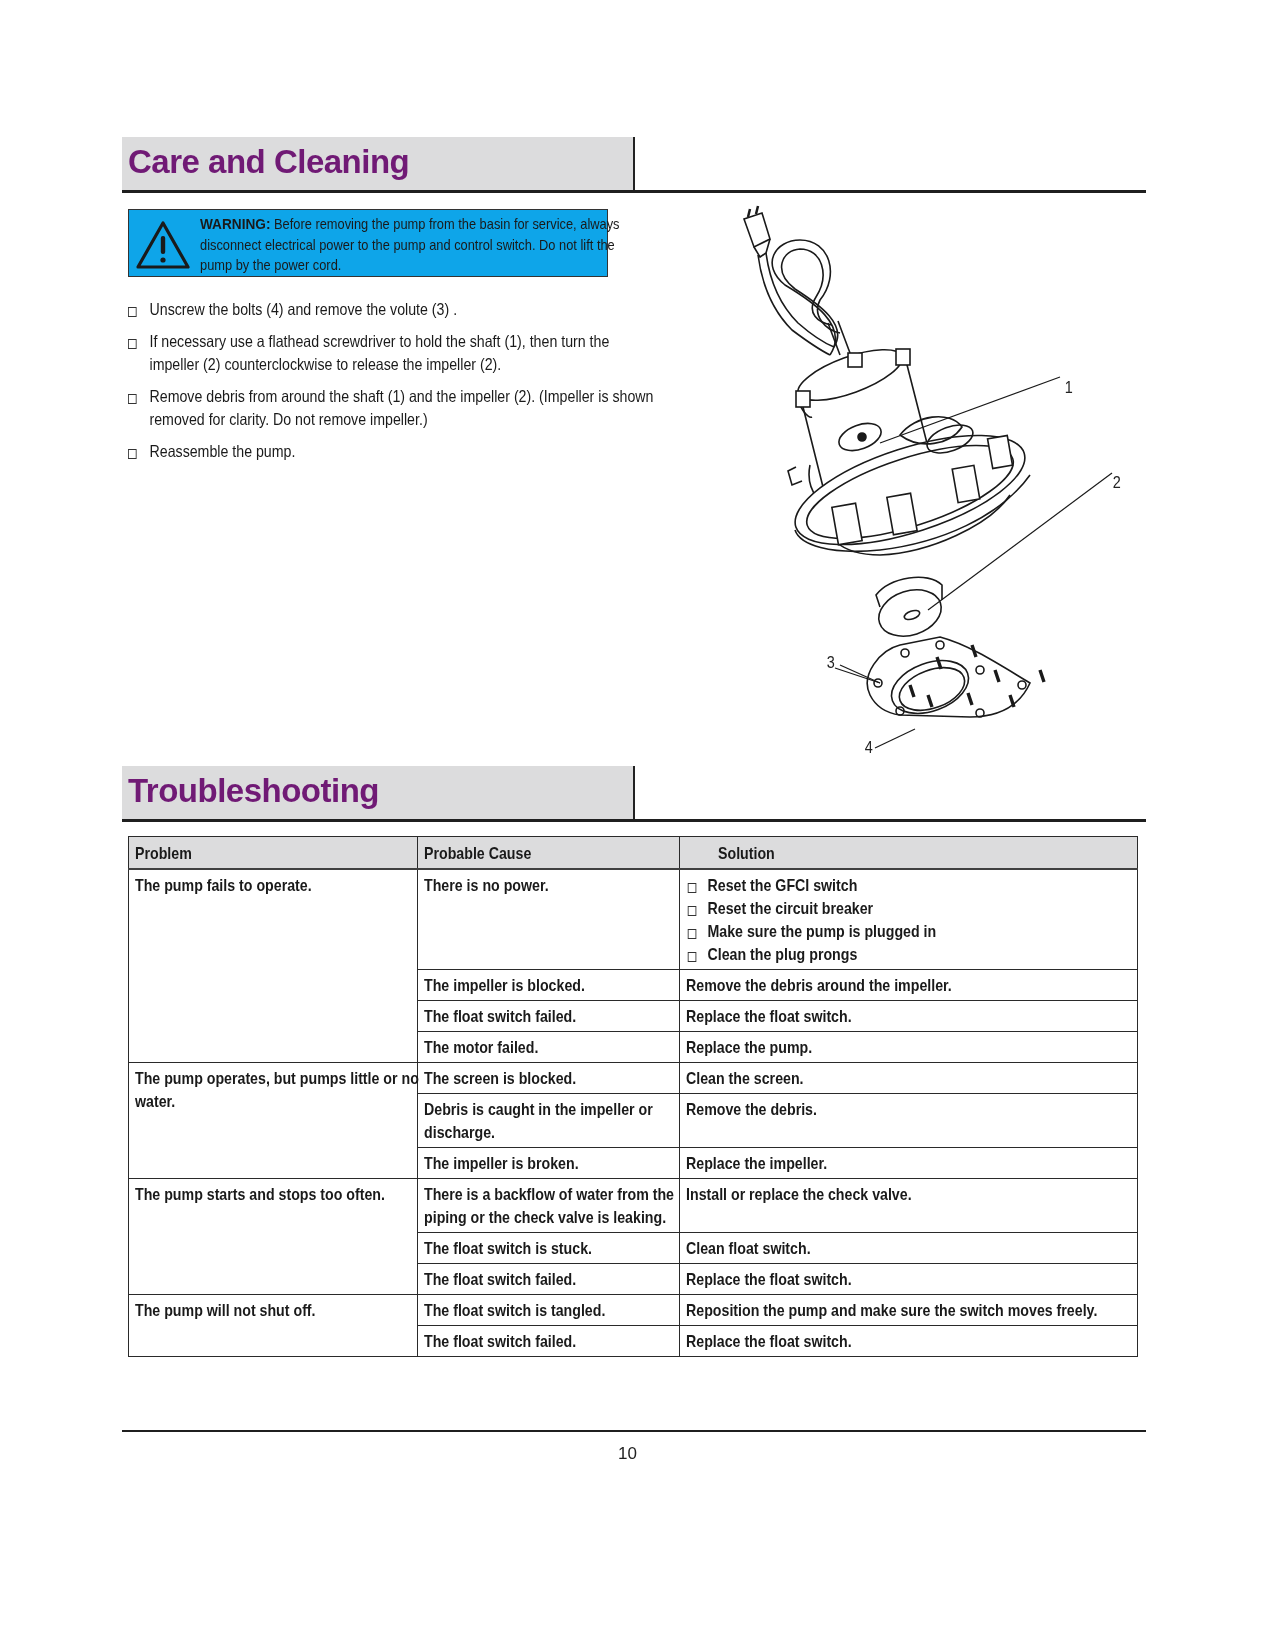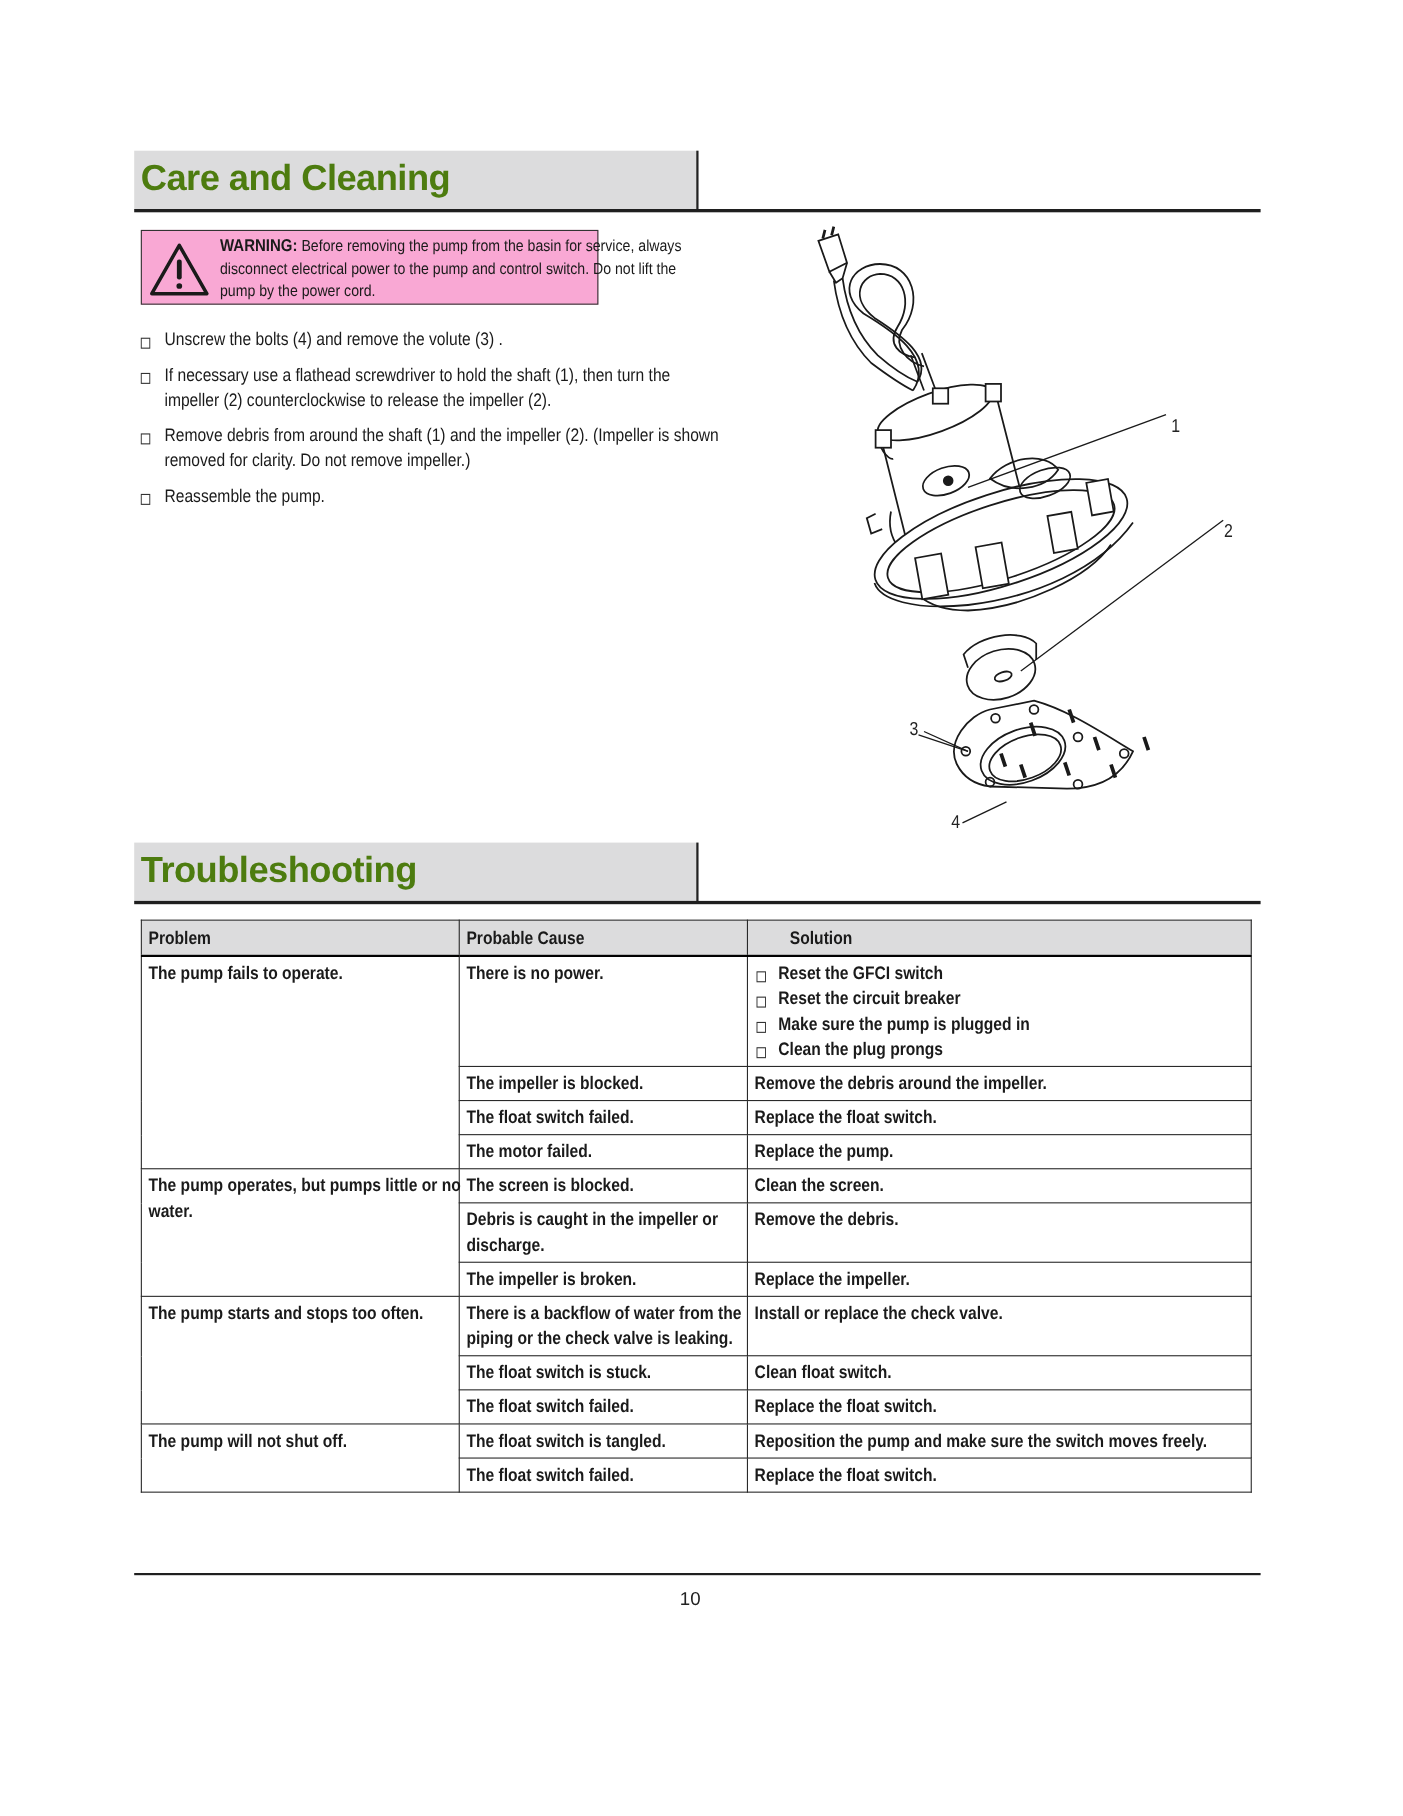--- a/index.html
+++ b/index.html
@@ -3,51 +3,51 @@
 <meta charset="utf-8">
 <style>
   html, body { margin: 0; padding: 0; background: #ffffff; }
   body { width: 1275px; height: 1651px; position: relative; overflow: hidden;
          font-family: "Liberation Sans", sans-serif; color: #1a1a1a; }
   .cond { font-family: "Liberation Sans", sans-serif; font-stretch: condensed; }
 
   .section-band { position: absolute; left: 122px; width: 513px; height: 54px;
                   background: #dcdcdd; border-right: 2px solid #222; box-sizing: border-box; }
   .section-title { position: absolute; left: 6px; top: 6px; font-size: 33px; font-weight: bold;
-                   letter-spacing: -0.5px; color: #4d7c0f; white-space: nowrap; }
+                   letter-spacing: -0.5px; color: #701a75; white-space: nowrap; }
   .section-rule { position: absolute; left: 122px; width: 1024px; height: 3px; background: #1f1f1f; }
 
   #care-band { top: 137px; }
   #care-rule { top: 190px; }
   #trouble-band { top: 766px; text-align: center; }
   #trouble-rule { top: 819px; }
 
-  .warning-box { position: absolute; left: 128px; top: 209px; width: 416px; height: 68px;
-                 background: #f9a8d4; border: 1.5px solid #333; box-sizing: border-box; }
+  .warning-box { position: absolute; left: 128px; top: 209px; width: 480px; height: 68px;
+                 background: #0ea5e9; border: 1.5px solid #333; box-sizing: border-box; }
   .warning-icon { position: absolute; left: 6px; top: 10px; width: 56px; height: 50px; }
   .warning-text { position: absolute; left: 71px; top: 4px; width: 430px; font-size: 14.6px;
                   line-height: 20.5px; color: #1a1a1a; transform: scaleX(0.88); transform-origin: left top;
                   width: 488px; }
   .warning-text b { font-weight: bold; font-size: 15.5px; }
 
   .steps { position: absolute; left: 128px; top: 298px; width: 520px; margin: 0; padding: 0; list-style: none; }
   .step { position: relative; padding-left: 25px; font-size: 16.5px; line-height: 23px; margin-bottom: 9px;
           transform: scaleX(0.86); transform-origin: left top; width: 590px; }
   .step-box { position: absolute; left: 0; top: 9px; width: 8px; height: 8px; border: 1px solid #333; background: #fff; }
 
   .diagram { position: absolute; left: 700px; top: 205px; width: 440px; height: 560px; }
   .callout { position: absolute; font-size: 17px; color: #222; transform: scaleX(0.85); }
 
   table.trouble { position: absolute; left: 128px; top: 836px; width: 1009px; border-collapse: collapse;
                   table-layout: fixed; }
   table.trouble col.c1 { width: 289px; }
   table.trouble col.c2 { width: 262px; }
   table.trouble col.c3 { width: 458px; }
   table.trouble th, table.trouble td { border: 1px solid #2a2a2a; vertical-align: top; padding: 0; font-weight: bold; }
-  table.trouble th { background: #dcdcdd; height: 30px; border-bottom: 2px solid #000000; font-weight: bold;
+  table.trouble th { background: #dcdcdd; height: 30px; border-bottom: 2px solid #404040; font-weight: bold;
                      text-align: left; }
   table.trouble th.sol { }
   .cell { display: block; font-size: 16.5px; line-height: 23px; padding: 4px 7px 3px 7px;
           transform: scaleX(0.86); transform-origin: left top; width: 116%; white-space: normal; }
   th .cell { padding-top: 5px; }
   th.sol .cell { transform-origin: center top; width: auto; }
   td.thick-bottom { border-bottom: 2px solid #222; }
   .sol-list { list-style: none; margin: 0; padding: 0; }
   .sol-item { position: relative; padding-left: 25px; }
   .sol-box { position: absolute; left: 2px; top: 9px; width: 8px; height: 8px; border: 1px solid #333; }

